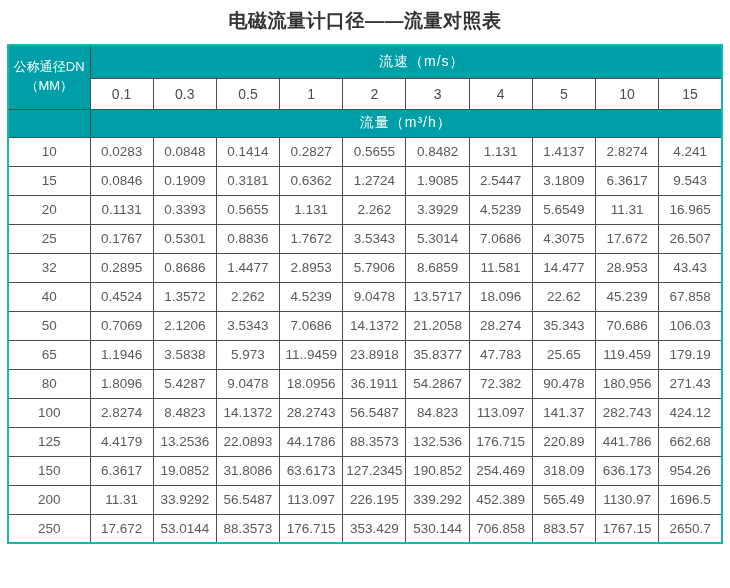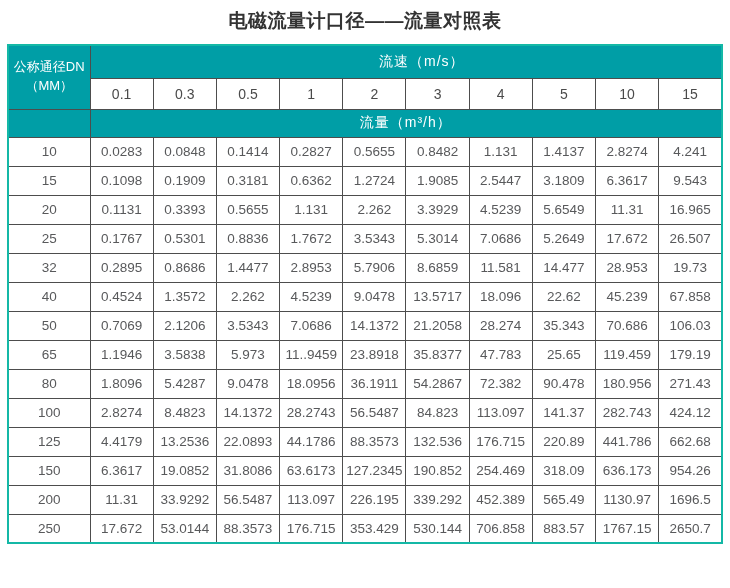--- a/index.html
+++ b/index.html
@@ -129,21 +129,21 @@
           <td class="val-cell">0.2827</td>
           <td class="val-cell">0.5655</td>
           <td class="val-cell">0.8482</td>
           <td class="val-cell">1.131</td>
           <td class="val-cell">1.4137</td>
           <td class="val-cell">2.8274</td>
           <td class="val-cell">4.241</td>
         </tr>
         <tr>
           <td class="dn-cell">15</td>
-          <td class="val-cell">0.1098</td>
+          <td class="val-cell">0.0846</td>
           <td class="val-cell">0.1909</td>
           <td class="val-cell">0.3181</td>
           <td class="val-cell">0.6362</td>
           <td class="val-cell">1.2724</td>
           <td class="val-cell">1.9085</td>
           <td class="val-cell">2.5447</td>
           <td class="val-cell">3.1809</td>
           <td class="val-cell">6.3617</td>
           <td class="val-cell">9.543</td>
         </tr>
@@ -162,36 +162,36 @@
         </tr>
         <tr>
           <td class="dn-cell">25</td>
           <td class="val-cell">0.1767</td>
           <td class="val-cell">0.5301</td>
           <td class="val-cell">0.8836</td>
           <td class="val-cell">1.7672</td>
           <td class="val-cell">3.5343</td>
           <td class="val-cell">5.3014</td>
           <td class="val-cell">7.0686</td>
-          <td class="val-cell">5.2649</td>
+          <td class="val-cell">4.3075</td>
           <td class="val-cell">17.672</td>
           <td class="val-cell">26.507</td>
         </tr>
         <tr>
           <td class="dn-cell">32</td>
           <td class="val-cell">0.2895</td>
           <td class="val-cell">0.8686</td>
           <td class="val-cell">1.4477</td>
           <td class="val-cell">2.8953</td>
           <td class="val-cell">5.7906</td>
           <td class="val-cell">8.6859</td>
           <td class="val-cell">11.581</td>
           <td class="val-cell">14.477</td>
           <td class="val-cell">28.953</td>
-          <td class="val-cell">19.73</td>
+          <td class="val-cell">43.43</td>
         </tr>
         <tr>
           <td class="dn-cell">40</td>
           <td class="val-cell">0.4524</td>
           <td class="val-cell">1.3572</td>
           <td class="val-cell">2.262</td>
           <td class="val-cell">4.5239</td>
           <td class="val-cell">9.0478</td>
           <td class="val-cell">13.5717</td>
           <td class="val-cell">18.096</td>

